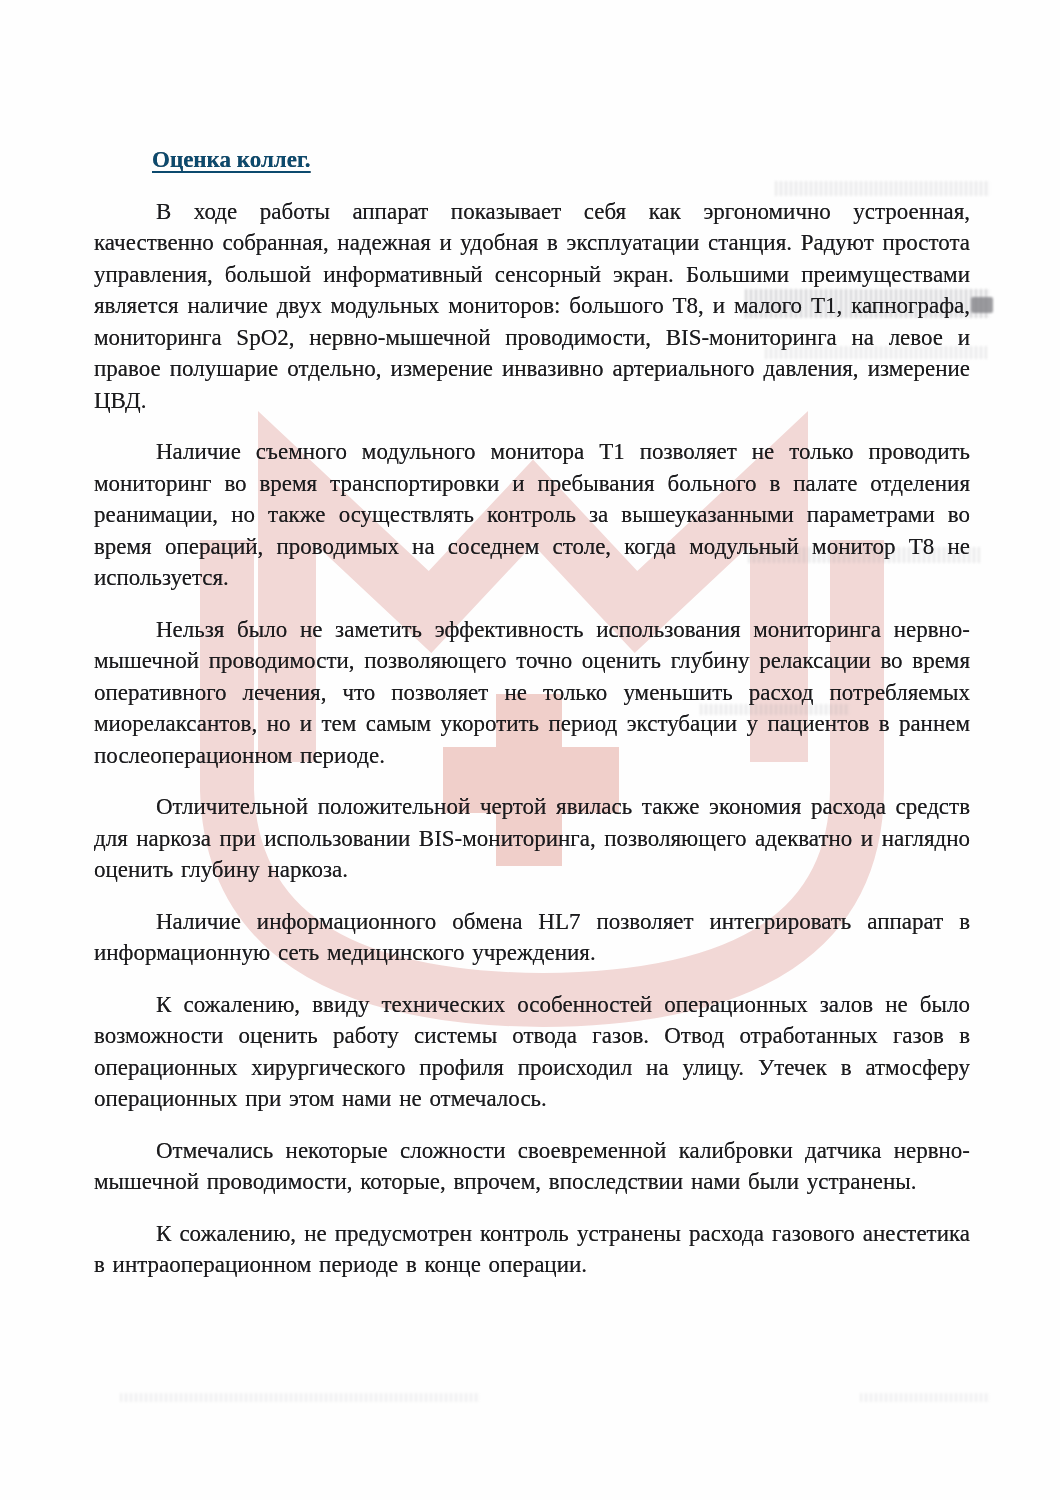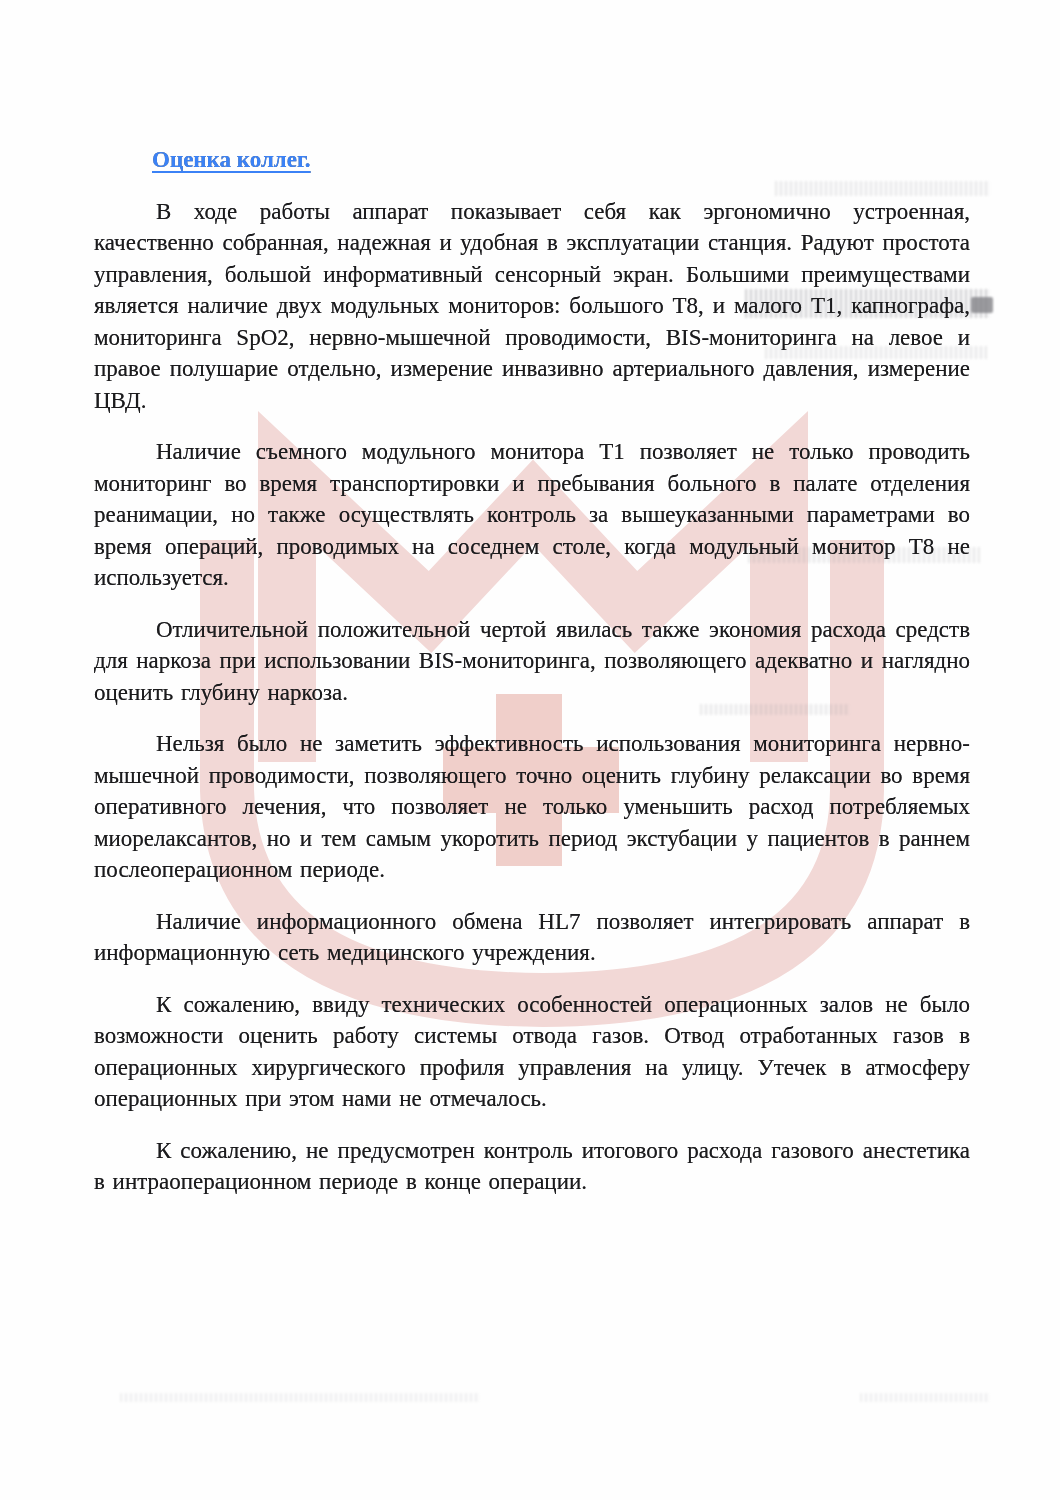--- a/index.html
+++ b/index.html
@@ -31,21 +31,21 @@
     font-size: 23px;
     line-height: 31.5px;
     text-shadow: 0 0 0.45px rgba(25,25,30,0.7);
   }
   .doc h2 {
     margin: 0 0 20px 0;
     padding-left: 62px;
     font-size: 23px;
     line-height: 31.5px;
     font-weight: bold;
-    color: #3b82f6;
+    color: #0c4a6e;
     text-decoration: underline;
     text-underline-offset: 4px;
     text-decoration-thickness: 2px;
   }
   .doc p {
     margin: 0 0 20px 4px;
     text-indent: 62px;
     text-align: justify;
     word-spacing: 2px;
   }
@@ -93,22 +93,23 @@
   <div class="smudge light" style="left:748px; top:547px; width:232px; height:16px;"></div>
   <div class="smudge light" style="left:700px; top:704px; width:150px; height:11px;"></div>
   <div class="smudge light" style="left:120px; top:1393px; width:360px; height:9px; opacity:0.3;"></div>
   <div class="smudge light" style="left:860px; top:1393px; width:130px; height:9px; opacity:0.3;"></div>
 
   <div class="doc">
     <h2>Оценка коллег.</h2>
 
     <p>В ходе работы аппарат показывает себя как эргономично устроенная, качественно собранная, надежная и удобная в эксплуатации станция. Радуют простота управления, большой информативный сенсорный экран. Большими преимуществами является наличие двух модульных мониторов: большого Т8, и малого Т1, капнографа, мониторинга SpO2, нервно-мышечной проводимости, BIS-мониторинга на левое и правое полушарие отдельно, измерение инвазивно артериального давления, измерение ЦВД.</p>
     <p>Наличие съемного модульного монитора Т1 позволяет не только проводить мониторинг во время транспортировки и пребывания больного в палате отделения реанимации, но также осуществлять контроль за вышеуказанными параметрами во время операций, проводимых на соседнем столе, когда модульный монитор Т8 не используется.</p>
+    <p>Нельзя было не заметить эффективность использования мониторинга нервно-мышечной проводимости, позволяющего точно оценить глубину релаксации во время оперативного лечения, что позволяет не только уменьшить расход потребляемых миорелаксантов, но и тем самым укоротить период экстубации у пациентов в раннем послеоперационном периоде.</p>
     <p>Отличительной положительной чертой явилась также экономия расхода средств для наркоза при использовании BIS-мониторинга, позволяющего адекватно и наглядно оценить глубину наркоза.</p>
-    <p>Нельзя было не заметить эффективность использования мониторинга нервно-мышечной проводимости, позволяющего точно оценить глубину релаксации во время оперативного лечения, что позволяет не только уменьшить расход потребляемых миорелаксантов, но и тем самым укоротить период экстубации у пациентов в раннем послеоперационном периоде.</p>
     <p>Наличие информационного обмена HL7 позволяет интегрировать аппарат в информационную сеть медицинского учреждения.</p>
 
 
-    <p>К сожалению, ввиду технических особенностей операционных залов не было возможности оценить работу системы отвода газов. Отвод отработанных газов в операционных хирургического профиля управления на улицу. Утечек в атмосферу операционных при этом нами не отмечалось.</p>
-    <p>К сожалению, не предусмотрен контроль итогового расхода газового анестетика в интраоперационном периоде в конце операции.</p>
+    <p>К сожалению, ввиду технических особенностей операционных залов не было возможности оценить работу системы отвода газов. Отвод отработанных газов в операционных хирургического профиля происходил на улицу. Утечек в атмосферу операционных при этом нами не отмечалось.</p>
+    <p>Отмечались некоторые сложности своевременной калибровки датчика нервно-мышечной проводимости, которые, впрочем, впоследствии нами были устранены.</p>
+    <p>К сожалению, не предусмотрен контроль устранены расхода газового анестетика в интраоперационном периоде в конце операции.</p>
   </div>
 
 </div>
 
 </body></html>

